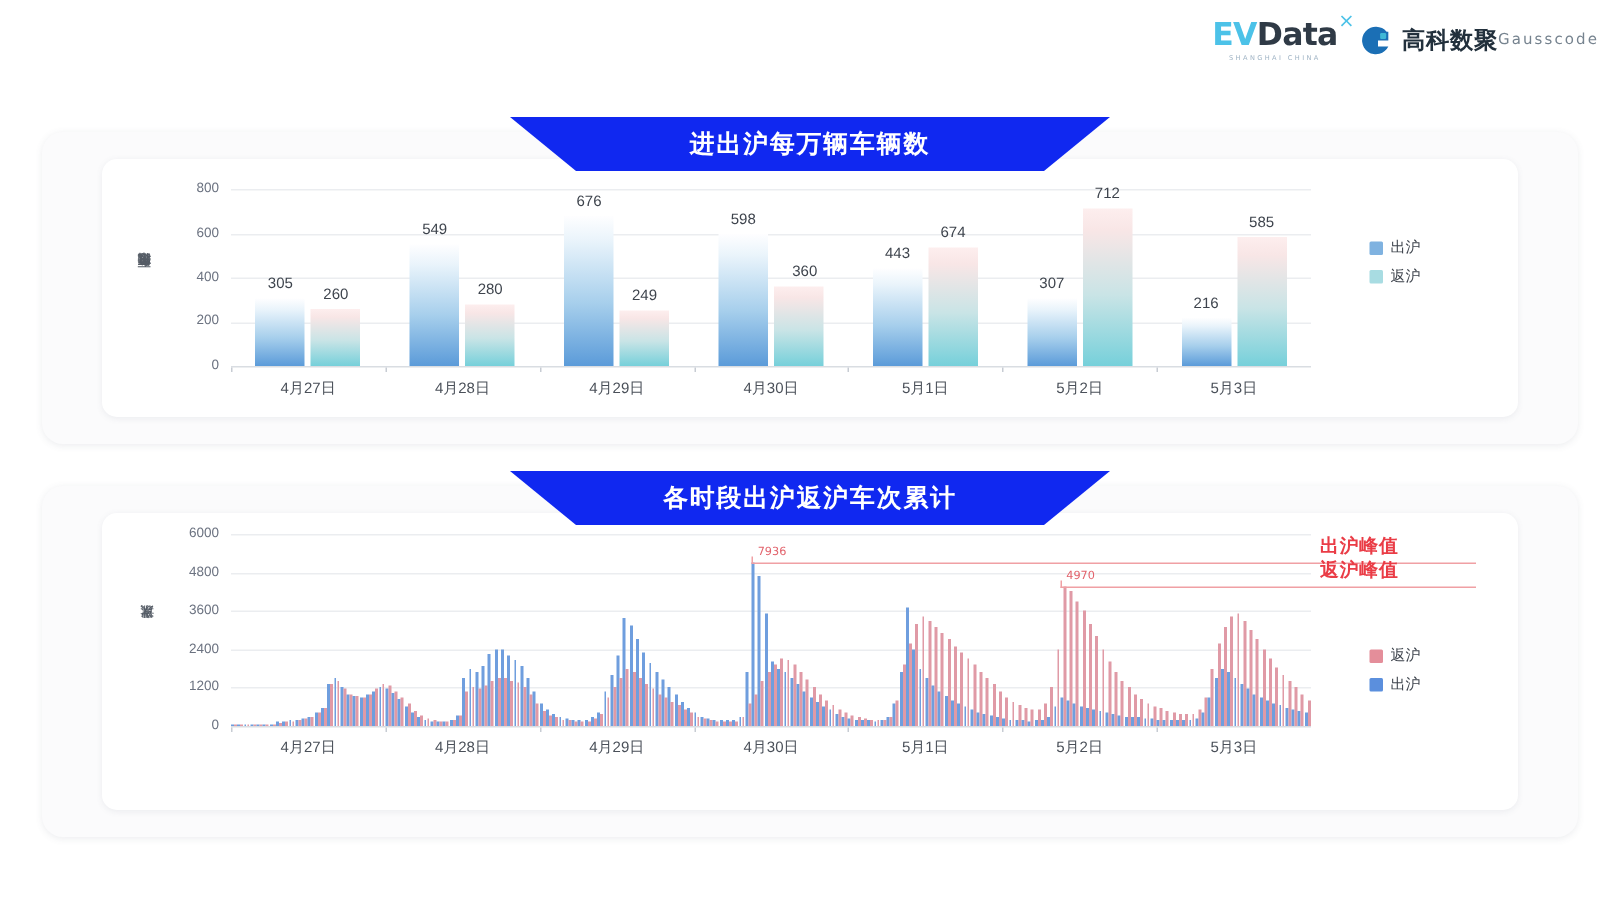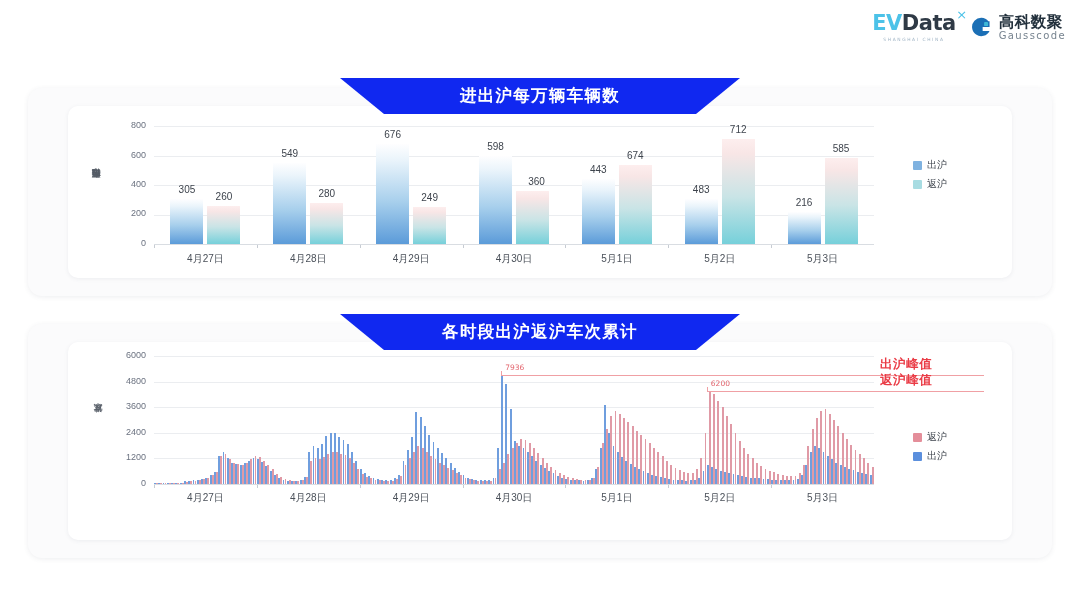--- a/index.html
+++ b/index.html
@@ -67,21 +67,21 @@
     align-items: center;
     gap: 6px;
   }
   .gauss-mark {
     width: 23px;
     height: 23px;
     flex: 0 0 23px;
   }
   .logo-gauss-text {
     display: flex;
-    flex-direction: column;
+    flex-direction: row;
     line-height: 1;
     justify-content: space-between;
   }
   .logo-gauss-cn {
     font-size: 15.5px;
     font-weight: bold;
     color: #22303c;
     letter-spacing: 0.5px;
   }
   .logo-gauss-en {
@@ -335,21 +335,21 @@
         <div class="bar-label" style="left: 440px; top: 69.9px; width: 57px;">360</div>
         <div class="tick-mark" style="left: 497.429px; top: 139px;"></div>
         <div class="xtick" style="left: 503.857px; top: 146px; width: 90px;">5月1日</div>
         <div class="bar1 bar-out" style="left: 513.857px; width: 33px; height: 65.3425px; top: 72.6575px; position: absolute;"></div>
         <div class="bar-label" style="left: 501.857px; top: 57.6575px; width: 57px;">443</div>
         <div class="bar1 bar-back" style="left: 550.857px; width: 33px; height: 79.355px; top: 58.645px; position: absolute;"></div>
         <div class="bar-label" style="left: 538.857px; top: 43.645px; width: 57px;">674</div>
         <div class="tick-mark" style="left: 600.286px; top: 139px;"></div>
         <div class="xtick" style="left: 606.714px; top: 146px; width: 90px;">5月2日</div>
         <div class="bar1 bar-out" style="left: 616.714px; width: 33px; height: 45.2825px; top: 92.7175px; position: absolute;"></div>
-        <div class="bar-label" style="left: 604.714px; top: 77.7175px; width: 57px;">483</div>
+        <div class="bar-label" style="left: 604.714px; top: 77.7175px; width: 57px;">307</div>
         <div class="bar1 bar-back" style="left: 653.714px; width: 33px; height: 105.02px; top: 32.98px; position: absolute;"></div>
         <div class="bar-label" style="left: 641.714px; top: 17.98px; width: 57px;">712</div>
         <div class="tick-mark" style="left: 703.143px; top: 139px;"></div>
         <div class="xtick" style="left: 709.571px; top: 146px; width: 90px;">5月3日</div>
         <div class="bar1 bar-out" style="left: 719.571px; width: 33px; height: 31.86px; top: 106.14px; position: absolute;"></div>
         <div class="bar-label" style="left: 707.571px; top: 91.14px; width: 57px;">216</div>
         <div class="bar1 bar-back" style="left: 756.571px; width: 33px; height: 86.2875px; top: 51.7125px; position: absolute;"></div>
         <div class="bar-label" style="left: 744.571px; top: 36.7125px; width: 57px;">585</div>
         <div class="legend" style="left: 845px; top: 52px;">
           <div class="legend-item">
@@ -731,21 +731,21 @@
         <div class="tick-mark" style="left: 600.286px; top: 143px;"></div>
         <div class="xtick" style="left: 606.714px; top: 149px; width: 90px;">5月2日</div>
         <div class="tick-mark" style="left: 703.143px; top: 143px;"></div>
         <div class="xtick" style="left: 709.571px; top: 149px; width: 90px;">5月3日</div>
         <div class="annot-line" style="left: 433.143px; top: 32.88px; width: 482.857px;"></div>
         <div class="annot-stub" style="left: 433.143px; top: 28.88px; height: 5px;"></div>
         <div class="annot-value" style="left: 437.143px; top: 20.88px;">7936</div>
         <div class="annot-label" style="left: 812px; top: 13.88px;">出沪峰值</div>
         <div class="annot-line" style="left: 638.857px; top: 48.9867px; width: 277.143px;"></div>
         <div class="annot-stub" style="left: 638.857px; top: 44.9867px; height: 5px;"></div>
-        <div class="annot-value" style="left: 642.857px; top: 36.9867px;">6200</div>
+        <div class="annot-value" style="left: 642.857px; top: 36.9867px;">4970</div>
         <div class="annot-label" style="left: 812px; top: 29.9867px;">返沪峰值</div>
         <div class="legend" style="left: 845px; top: 88px;">
           <div class="legend-item">
             <div class="legend-swatch" style="background: rgb(228, 142, 154);"></div>
             <div class="legend-text">返沪</div>
           </div>
           <div class="legend-item">
             <div class="legend-swatch" style="background: rgb(91, 143, 221);"></div>
             <div class="legend-text">出沪</div>
           </div>

